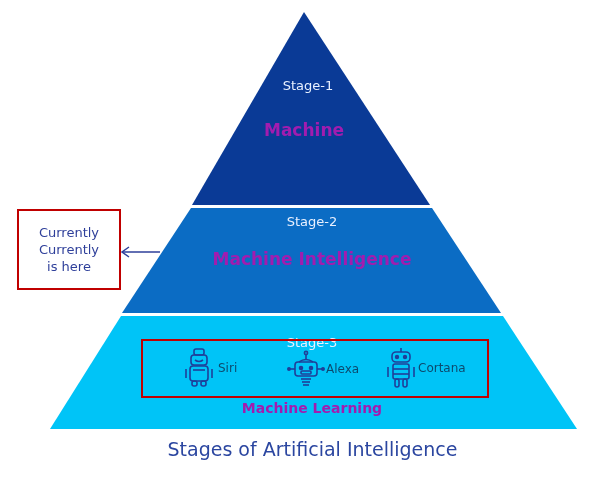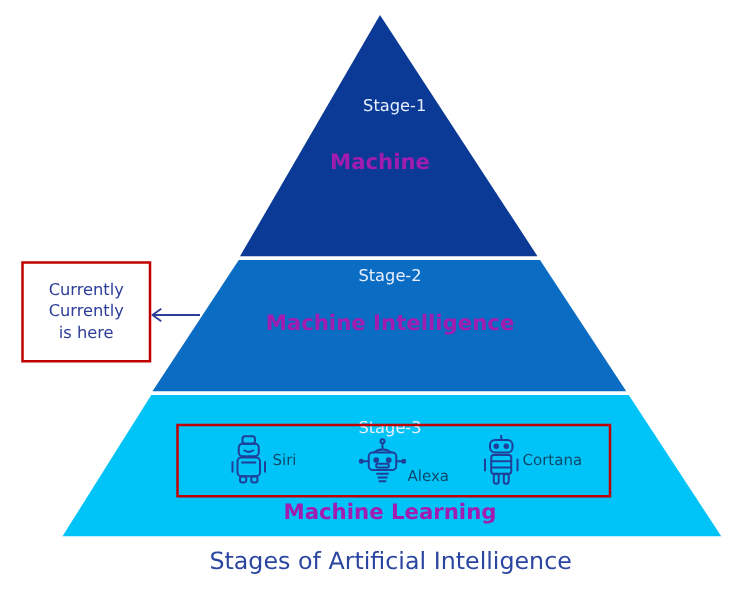--- a/index.html
+++ b/index.html
@@ -3,21 +3,21 @@
 <meta charset="utf-8">
 <style>
   html, body { margin: 0; padding: 0; background: #ffffff; }
   body { width: 600px; height: 485px; position: relative; overflow: hidden;
          font-family: "DejaVu Sans", "Liberation Sans", sans-serif; }
   svg.pyr { position: absolute; left: 0; top: 0; }
   .txt { position: absolute; text-align: center; color: #a21caf; white-space: nowrap; }
   .stage { font-size: 13px; color: #e8f0ff; }
   .title1 { font-size: 17px; font-weight: bold; line-height: 24px; }
   .title2 { font-size: 17px; font-weight: bold; }
-  .title3 { font-size: 17px; font-weight: bold; }
+  .title3 { font-size: 14px; font-weight: bold; }
   .note-box { position: absolute; left: 17px; top: 209px; width: 104px; height: 81px;
               border: 2px solid #c00000; box-sizing: border-box; background: #fff;
               display: flex; align-items: center; justify-content: center; text-align: center;
               color: #2e3f9a; font-size: 13px; line-height: 17px; }
   .bots-box { position: absolute; left: 141px; top: 339px; width: 348px; height: 59px;
               border: 2px solid #c00000; box-sizing: border-box; }
   .bot { position: absolute; display: flex; align-items: center; color: #0c4a6e; font-size: 12px; }
   .bot svg { display: block; }
   .caption { position: absolute; left: 0; width: 625px; top: 438px; text-align: center;
              color: #2b46a0; font-size: 19px; }
@@ -28,21 +28,21 @@
 <svg class="pyr" width="600" height="485">
   <polygon points="304,12 430,205 192,205" fill="#0a3a96"></polygon>
   <line x1="190" y1="206.5" x2="432" y2="206.5" stroke="#ffffff" stroke-width="1.5"></line>
   <polygon points="191,208 432,208 501,313 122,313" fill="#0b6cc4"></polygon>
   <line x1="120" y1="314.5" x2="503" y2="314.5" stroke="#ffffff" stroke-width="1.5"></line>
   <polygon points="121,316 503,316 577,429 50,429" fill="#00c4f7"></polygon>
   <line x1="160" y1="252" x2="123" y2="252" stroke="#2e3f9a" stroke-width="1.5"></line>
   <polyline points="129,247 122,252 129,257" fill="none" stroke="#2e3f9a" stroke-width="1.5"></polyline>
 </svg>
 
-<div class="txt stage" style="left:241px; top:78px; width:100px;text-align:right;">Stage-1</div>
+<div class="txt stage" style="left:258px; top:78px; width:100px;">Stage-1</div>
 <div class="txt title1" style="left:224px; top:118px; width:160px;">
   <div>Machine</div>
 </div>
 
 <div class="txt stage" style="left:262px; top:214px; width:100px;">Stage-2</div>
 <div class="txt title2" style="left:182px; top:249px; width:260px;">Machine Intelligence</div>
 
 <div class="txt stage" style="left:262px; top:335px; width:100px;">Stage-3</div>
 
 <div class="bots-box"></div>
@@ -57,21 +57,21 @@
       <line x1="10" y1="23" x2="22" y2="23"></line>
       <line x1="3" y1="22" x2="3" y2="31"></line>
       <line x1="29" y1="22" x2="29" y2="31"></line>
       <rect x="9" y="34" width="5" height="5" rx="2"></rect>
       <rect x="18" y="34" width="5" height="5" rx="2"></rect>
     </g>
   </svg>
   <span style="margin-left:3px;">Siri</span>
 </div>
 
-<div class="bot" style="left:287px; top:350px;align-items:flex-end;">
+<div class="bot" style="left:287px; top:350px;">
   <svg width="38" height="38" viewBox="0 0 38 38">
     <g fill="none" stroke="#1f3f99" stroke-width="1.6">
       <circle cx="19" cy="3" r="1.6"></circle>
       <line x1="19" y1="5" x2="19" y2="9"></line>
       <path d="M12 12 q7 -5 14 0"></path>
       <rect x="8" y="12" width="22" height="14" rx="3"></rect>
       <circle cx="14" cy="18" r="1.5" fill="#1f3f99"></circle>
       <circle cx="24" cy="18" r="1.5" fill="#1f3f99"></circle>
       <rect x="14" y="21" width="10" height="3" rx="1"></rect>
       <line x1="3" y1="19" x2="8" y2="19"></line>

